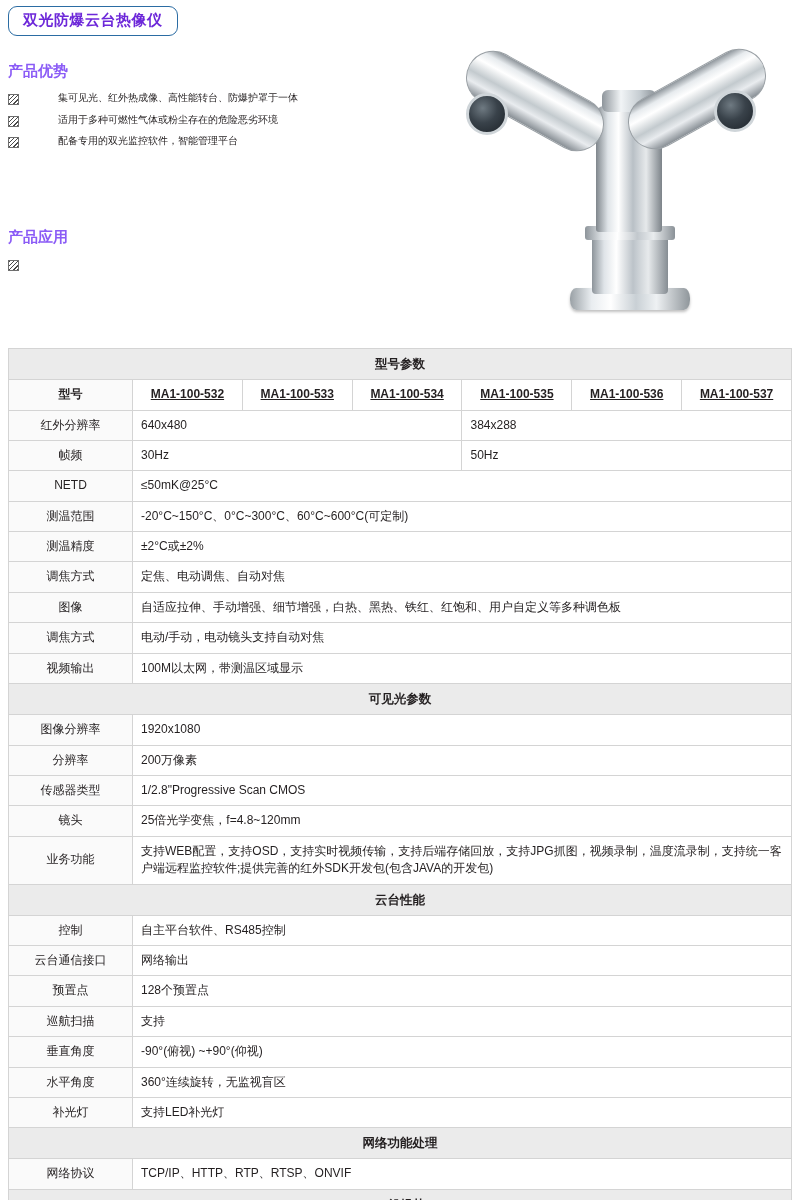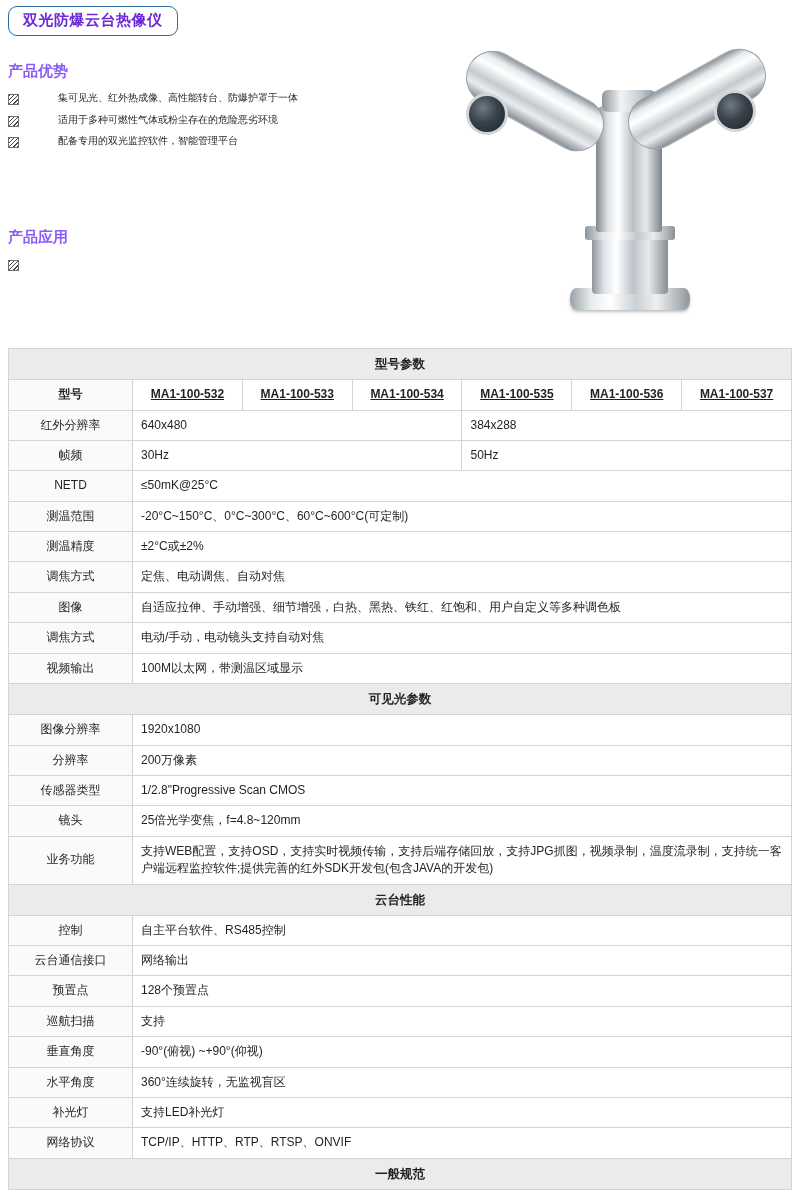--- a/index.html
+++ b/index.html
@@ -302,20 +302,23 @@
       </tr>
       <tr>
         <td class="label-cell">水平角度</td>
         <td class="value-cell" colspan="6">360°连续旋转，无监视盲区</td>
       </tr>
       <tr>
         <td class="label-cell">补光灯</td>
         <td class="value-cell" colspan="6">支持LED补光灯</td>
       </tr>
 
+      <tr class="group-row">
+        <td colspan="7">网络功能处理</td>
+      </tr>
 
       <tr>
         <td class="label-cell">网络协议</td>
         <td class="value-cell" colspan="6">TCP/IP、HTTP、RTP、RTSP、ONVIF</td>
       </tr>
 
       <tr class="group-row">
         <td colspan="7">一般规范</td>
       </tr>
 

